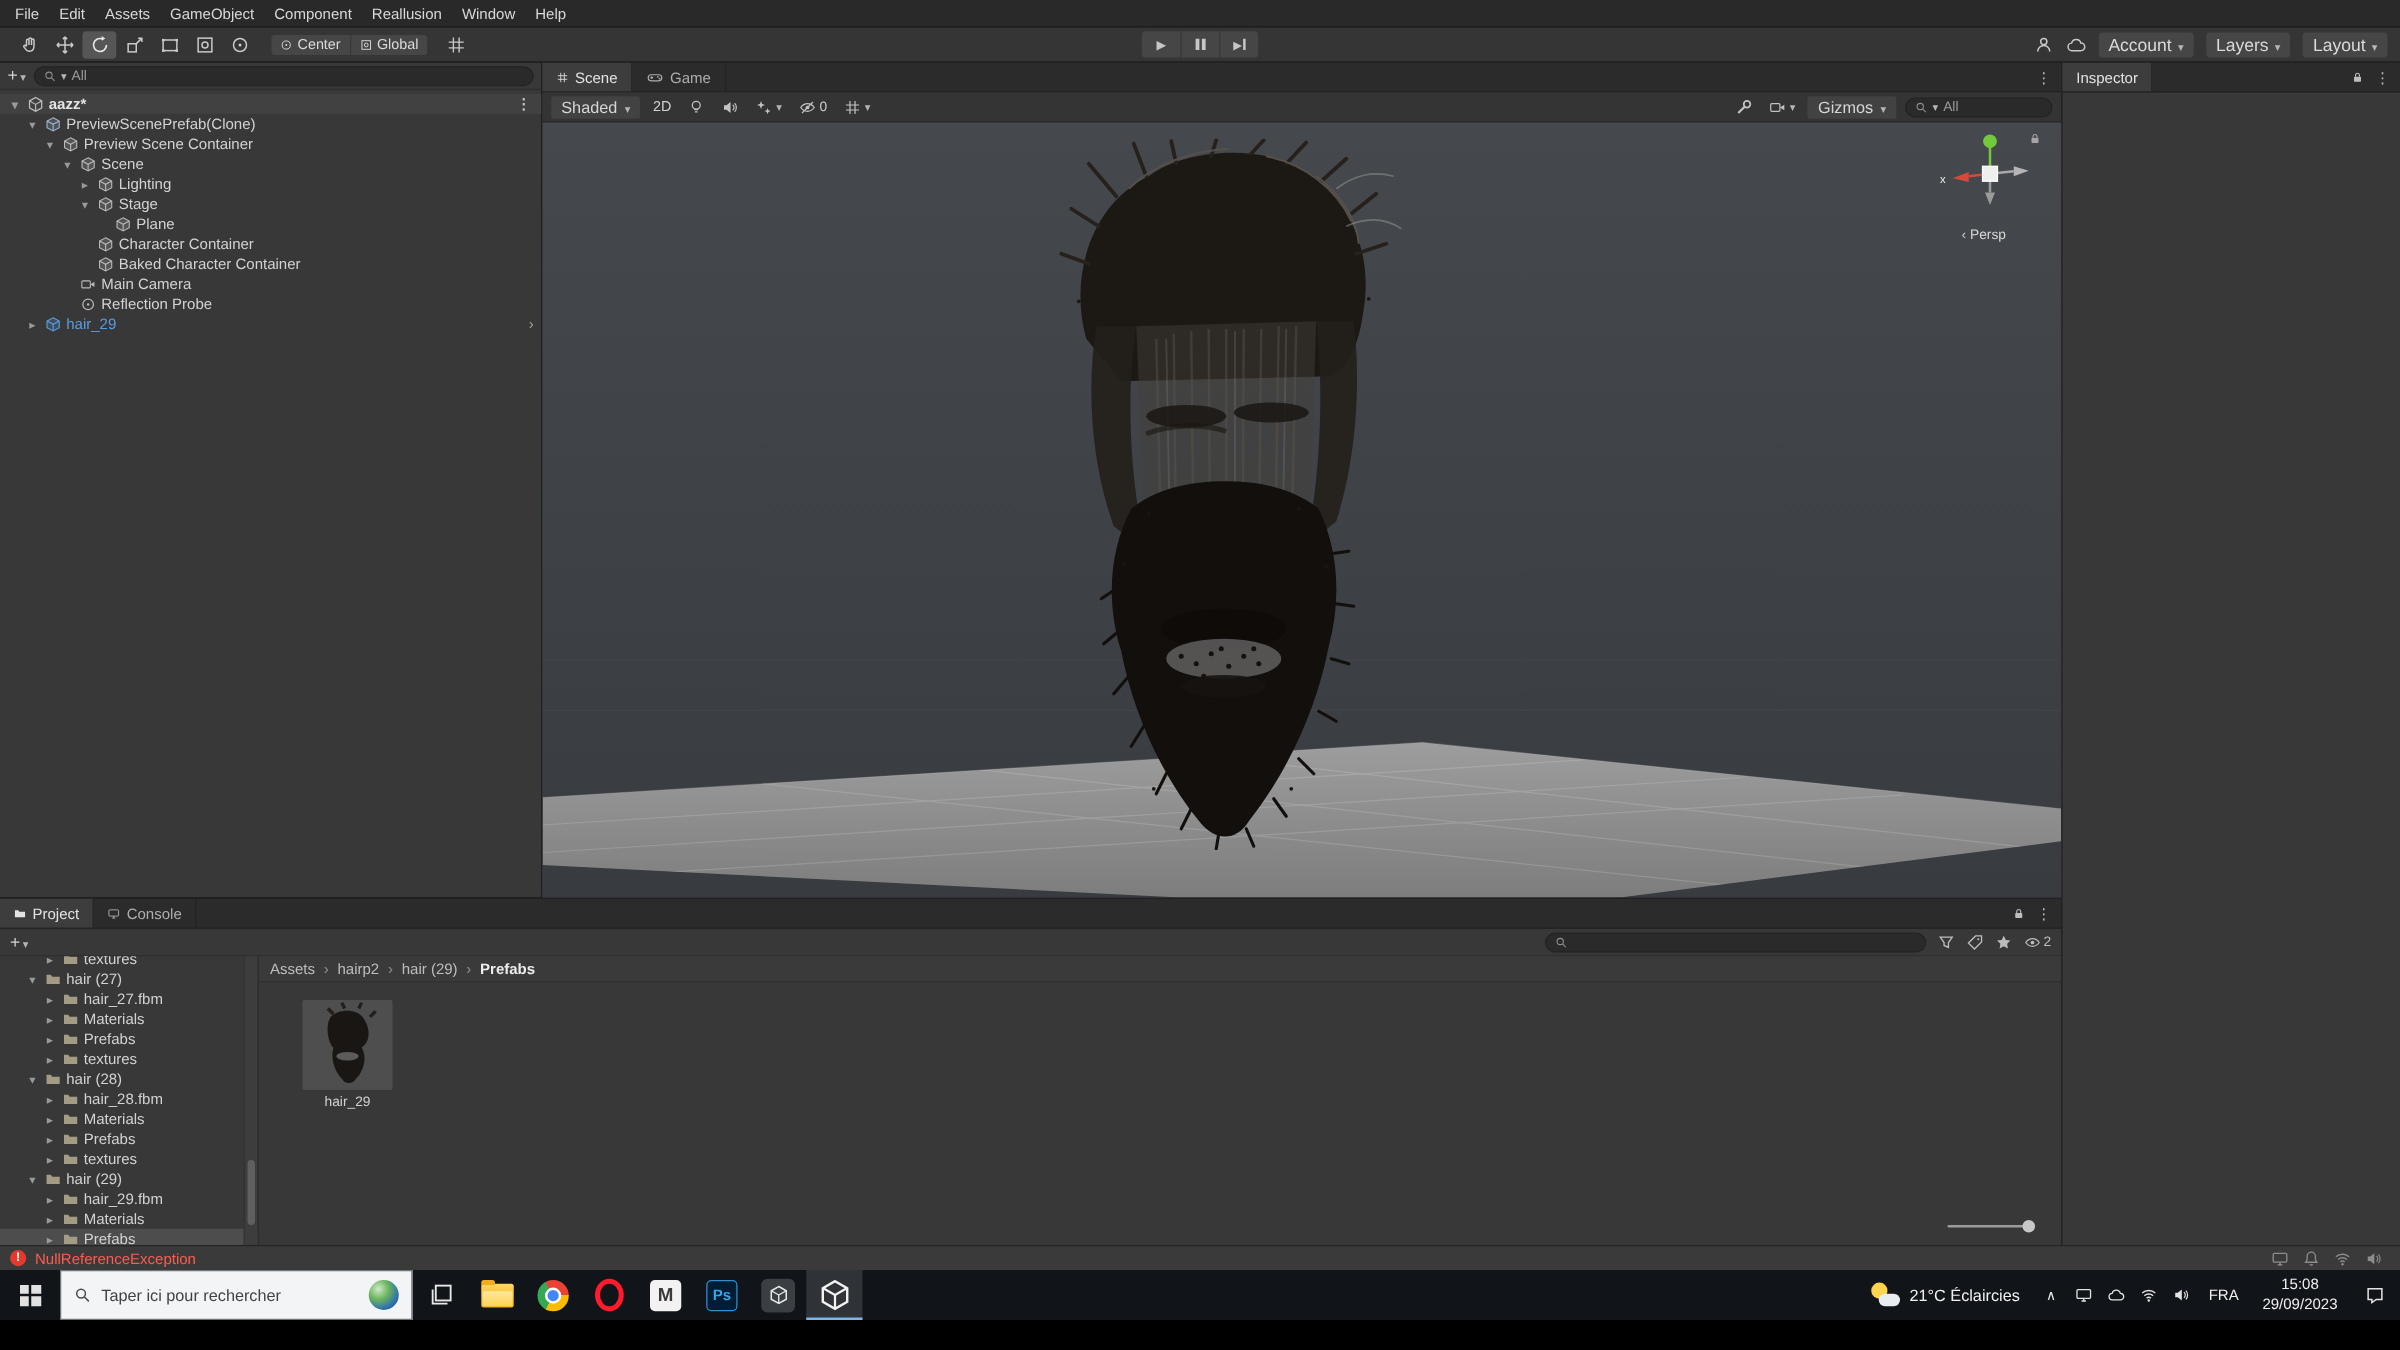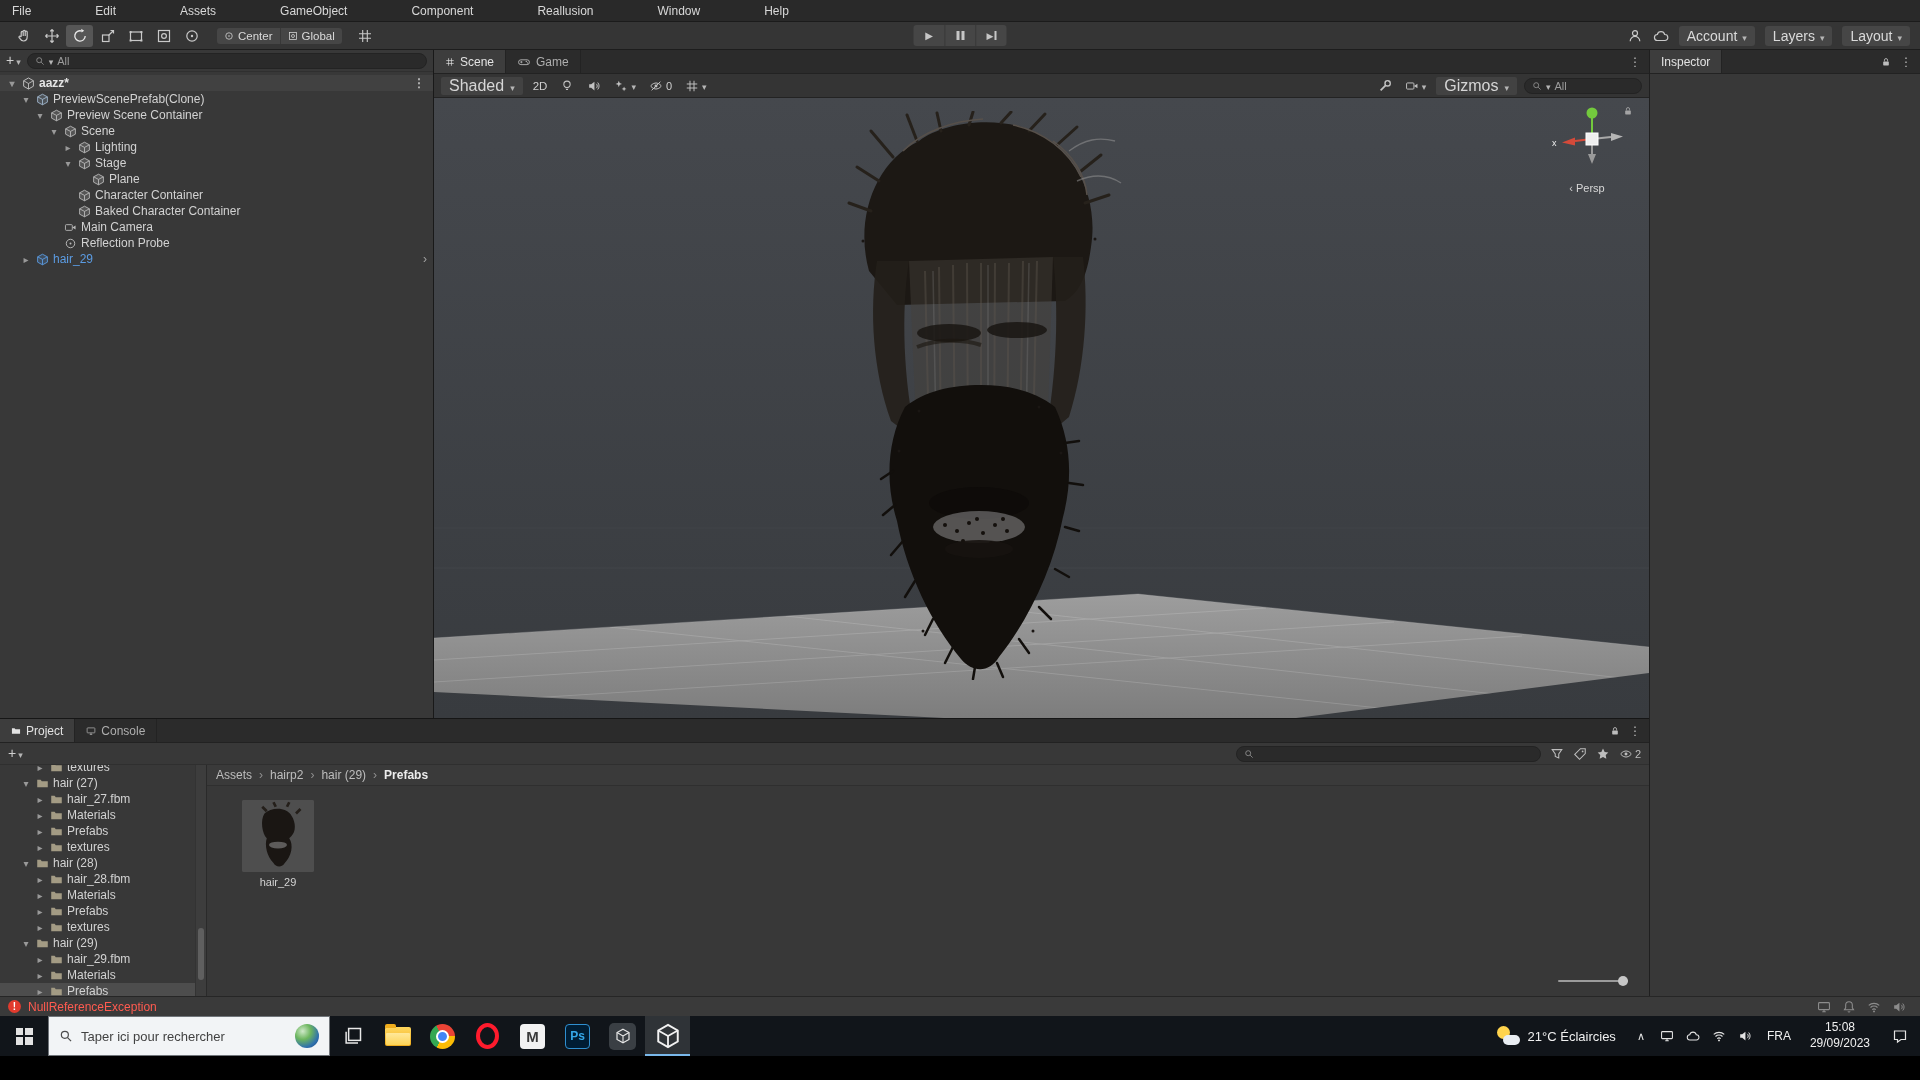--- a/index.html
+++ b/index.html
@@ -26,21 +26,21 @@
   .title-icon { color:#c9c9c9; margin-right:7px; }
   .title-text { font-size:12px; white-space:nowrap; }
   .win-controls { margin-left:auto; display:flex; height:100%; }
   .wc { width:45px; display:flex; align-items:center; justify-content:center; color:#d8d8d8; }
   .wc-min i { width:10px; border-top:1px solid currentColor; }
   .wc-max i { width:9px; height:9px; border:1px solid currentColor; position:relative; background:#0a0a0a; }
   .wc-max i::before { content:""; position:absolute; left:2px; top:-3px; width:8px; height:8px; border:1px solid currentColor; z-index:-1; }
   .wc-close::before { content:"×"; font-size:17px; line-height:1; }
 
   
-  .menubar { height:22px; background:#292929; border-bottom:1px solid #1b1b1b; display:flex; align-items:center; padding:0 4px; flex:none;gap:48px; }
+  .menubar { height:22px; background:#292929; border-bottom:1px solid #1b1b1b; display:flex; align-items:center; padding:0 4px; flex:none; }
   .menu-item { padding:0 8px; height:100%; display:flex; align-items:center; color:#d8d8d8; font-size:12px; }
 
   
   .toolbar { height:28px; background:#353535; border-bottom:1px solid #1d1d1d; display:flex; align-items:center; padding:0 10px; position:relative; flex:none; }
   .tools { display:flex; gap:1px; }
   .toolbtn { width:27px; height:22px; border-radius:3px; display:flex; align-items:center; justify-content:center; color:#c9c9c9; }
   .toolbtn.active { background:#565656; color:#e8e8e8; }
   .pivot-group { display:flex; margin-left:12px; border-radius:3px; overflow:hidden; }
   .pivot { height:16px; display:flex; align-items:center; gap:4px; padding:0 7px; background:#464646; font-size:11.5px; color:#dadada; }
   .pivot + .pivot { border-left:1px solid #383838; }
@@ -82,21 +82,21 @@
   .arr.open::before { content:"▾"; font-size:10px; }
   .arr.closed::before { content:"▸"; font-size:10px; }
   .scene-row { background:#414141; color:#e4e4e4; font-weight:bold; }
   .row-kebab { position:absolute; right:8px; }
   .prefab-text { color:#5b9ce3; }
   .chev { position:absolute; right:6px; }
 
   
   .scene { flex:1; display:flex; flex-direction:column; background:#383838; min-width:0; }
   .stoolbar { height:24px; background:#343434; border-bottom:1px solid #232323; display:flex; align-items:center; gap:7px; padding:0 7px; flex:none; }
-  .sdrop { height:18px; background:#424242; border-radius:2px; display:flex; align-items:center; gap:6px; padding:0 8px; font-size:16px; color:#d6d6d6; }
+  .sdrop { height:18px; background:#424242; border-radius:2px; display:flex; align-items:center; gap:6px; padding:0 8px; font-size:13px; color:#d6d6d6; }
   .sbtn { height:18px; min-width:20px; display:flex; align-items:center; justify-content:center; gap:3px; border-radius:2px; color:#cfcfcf; font-size:11.5px; padding:0 3px; }
   .sbtn .ic14, .sbtn .ic16 { color:#c3c3c3; }
   .cnt { font-size:11px; color:#cfcfcf; }
   .st-right { margin-left:auto; display:flex; align-items:center; gap:7px; }
   .scene-search { flex:none; width:118px; height:16px; }
   .canvas { position:relative; flex:1; overflow:hidden; background:#3f4246; }
   .ground { position:absolute; inset:0; width:100%; height:100%; }
   .hairsvg { position:absolute; left:399px; top:13px; width:294px; height:569px; }
   .gizmo { position:absolute; right:2px; top:4px; width:110px; height:66px; }
   .persp { position:absolute; right:14px; top:84px; width:96px; text-align:center; color:#d8d8d8; font-size:11px; }

